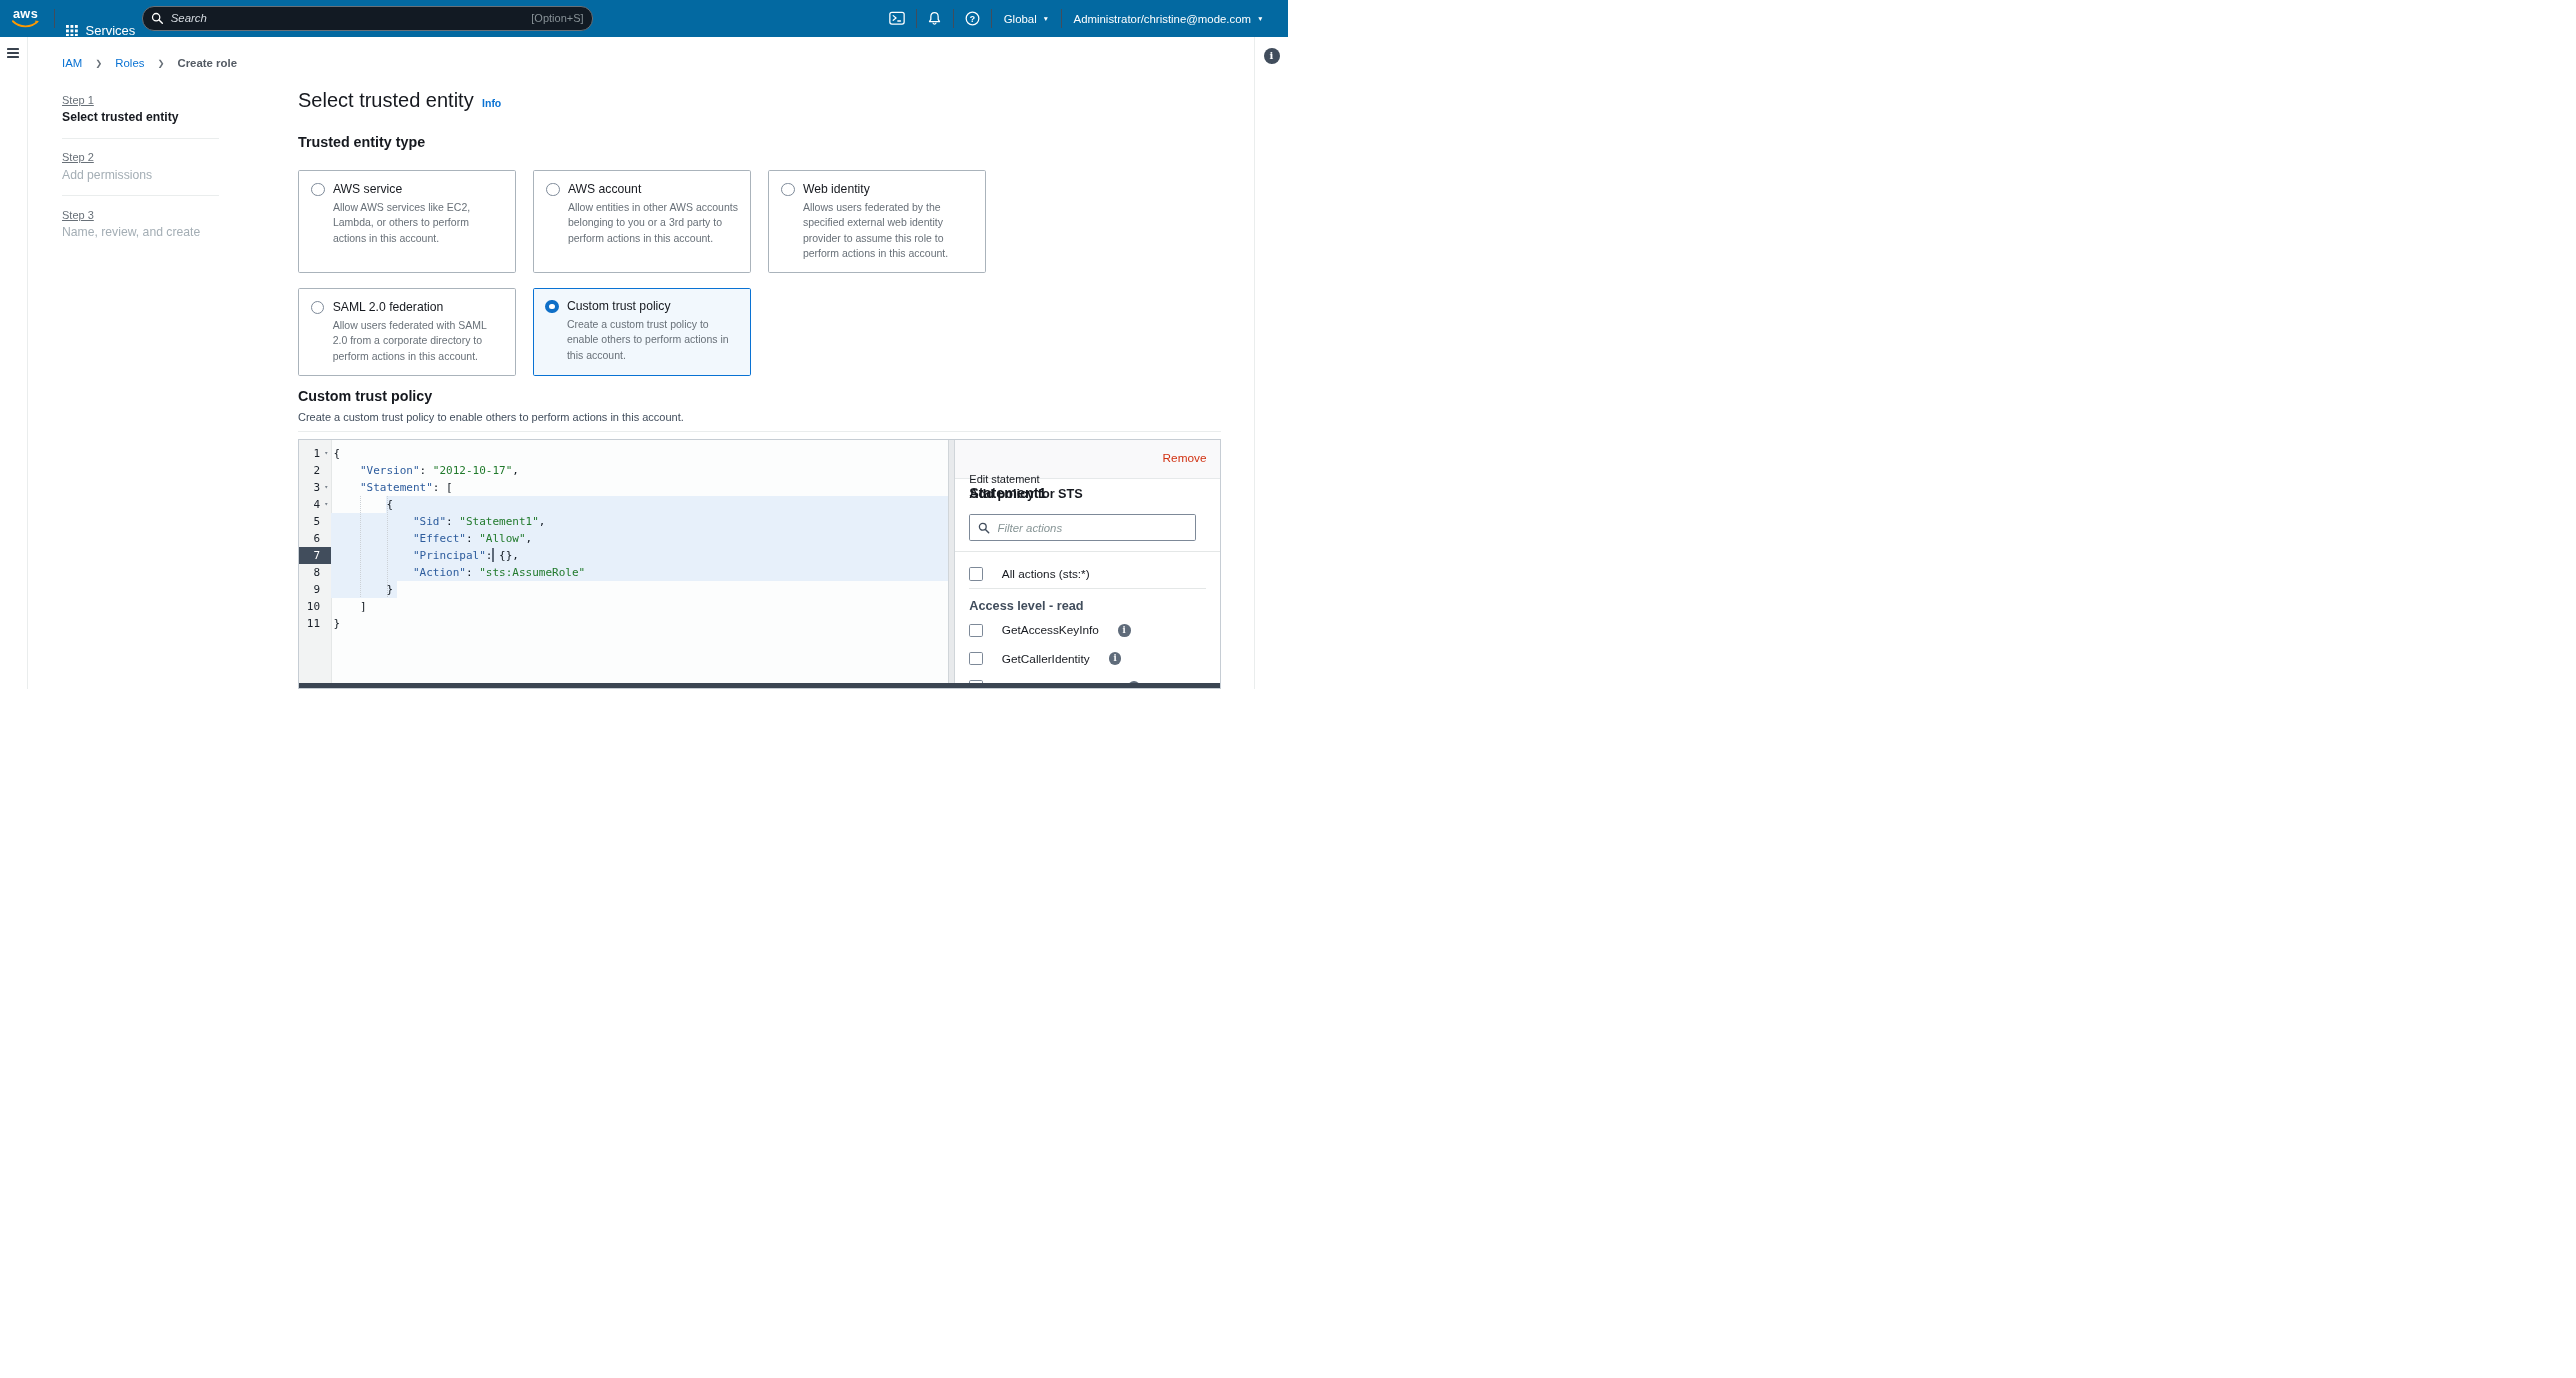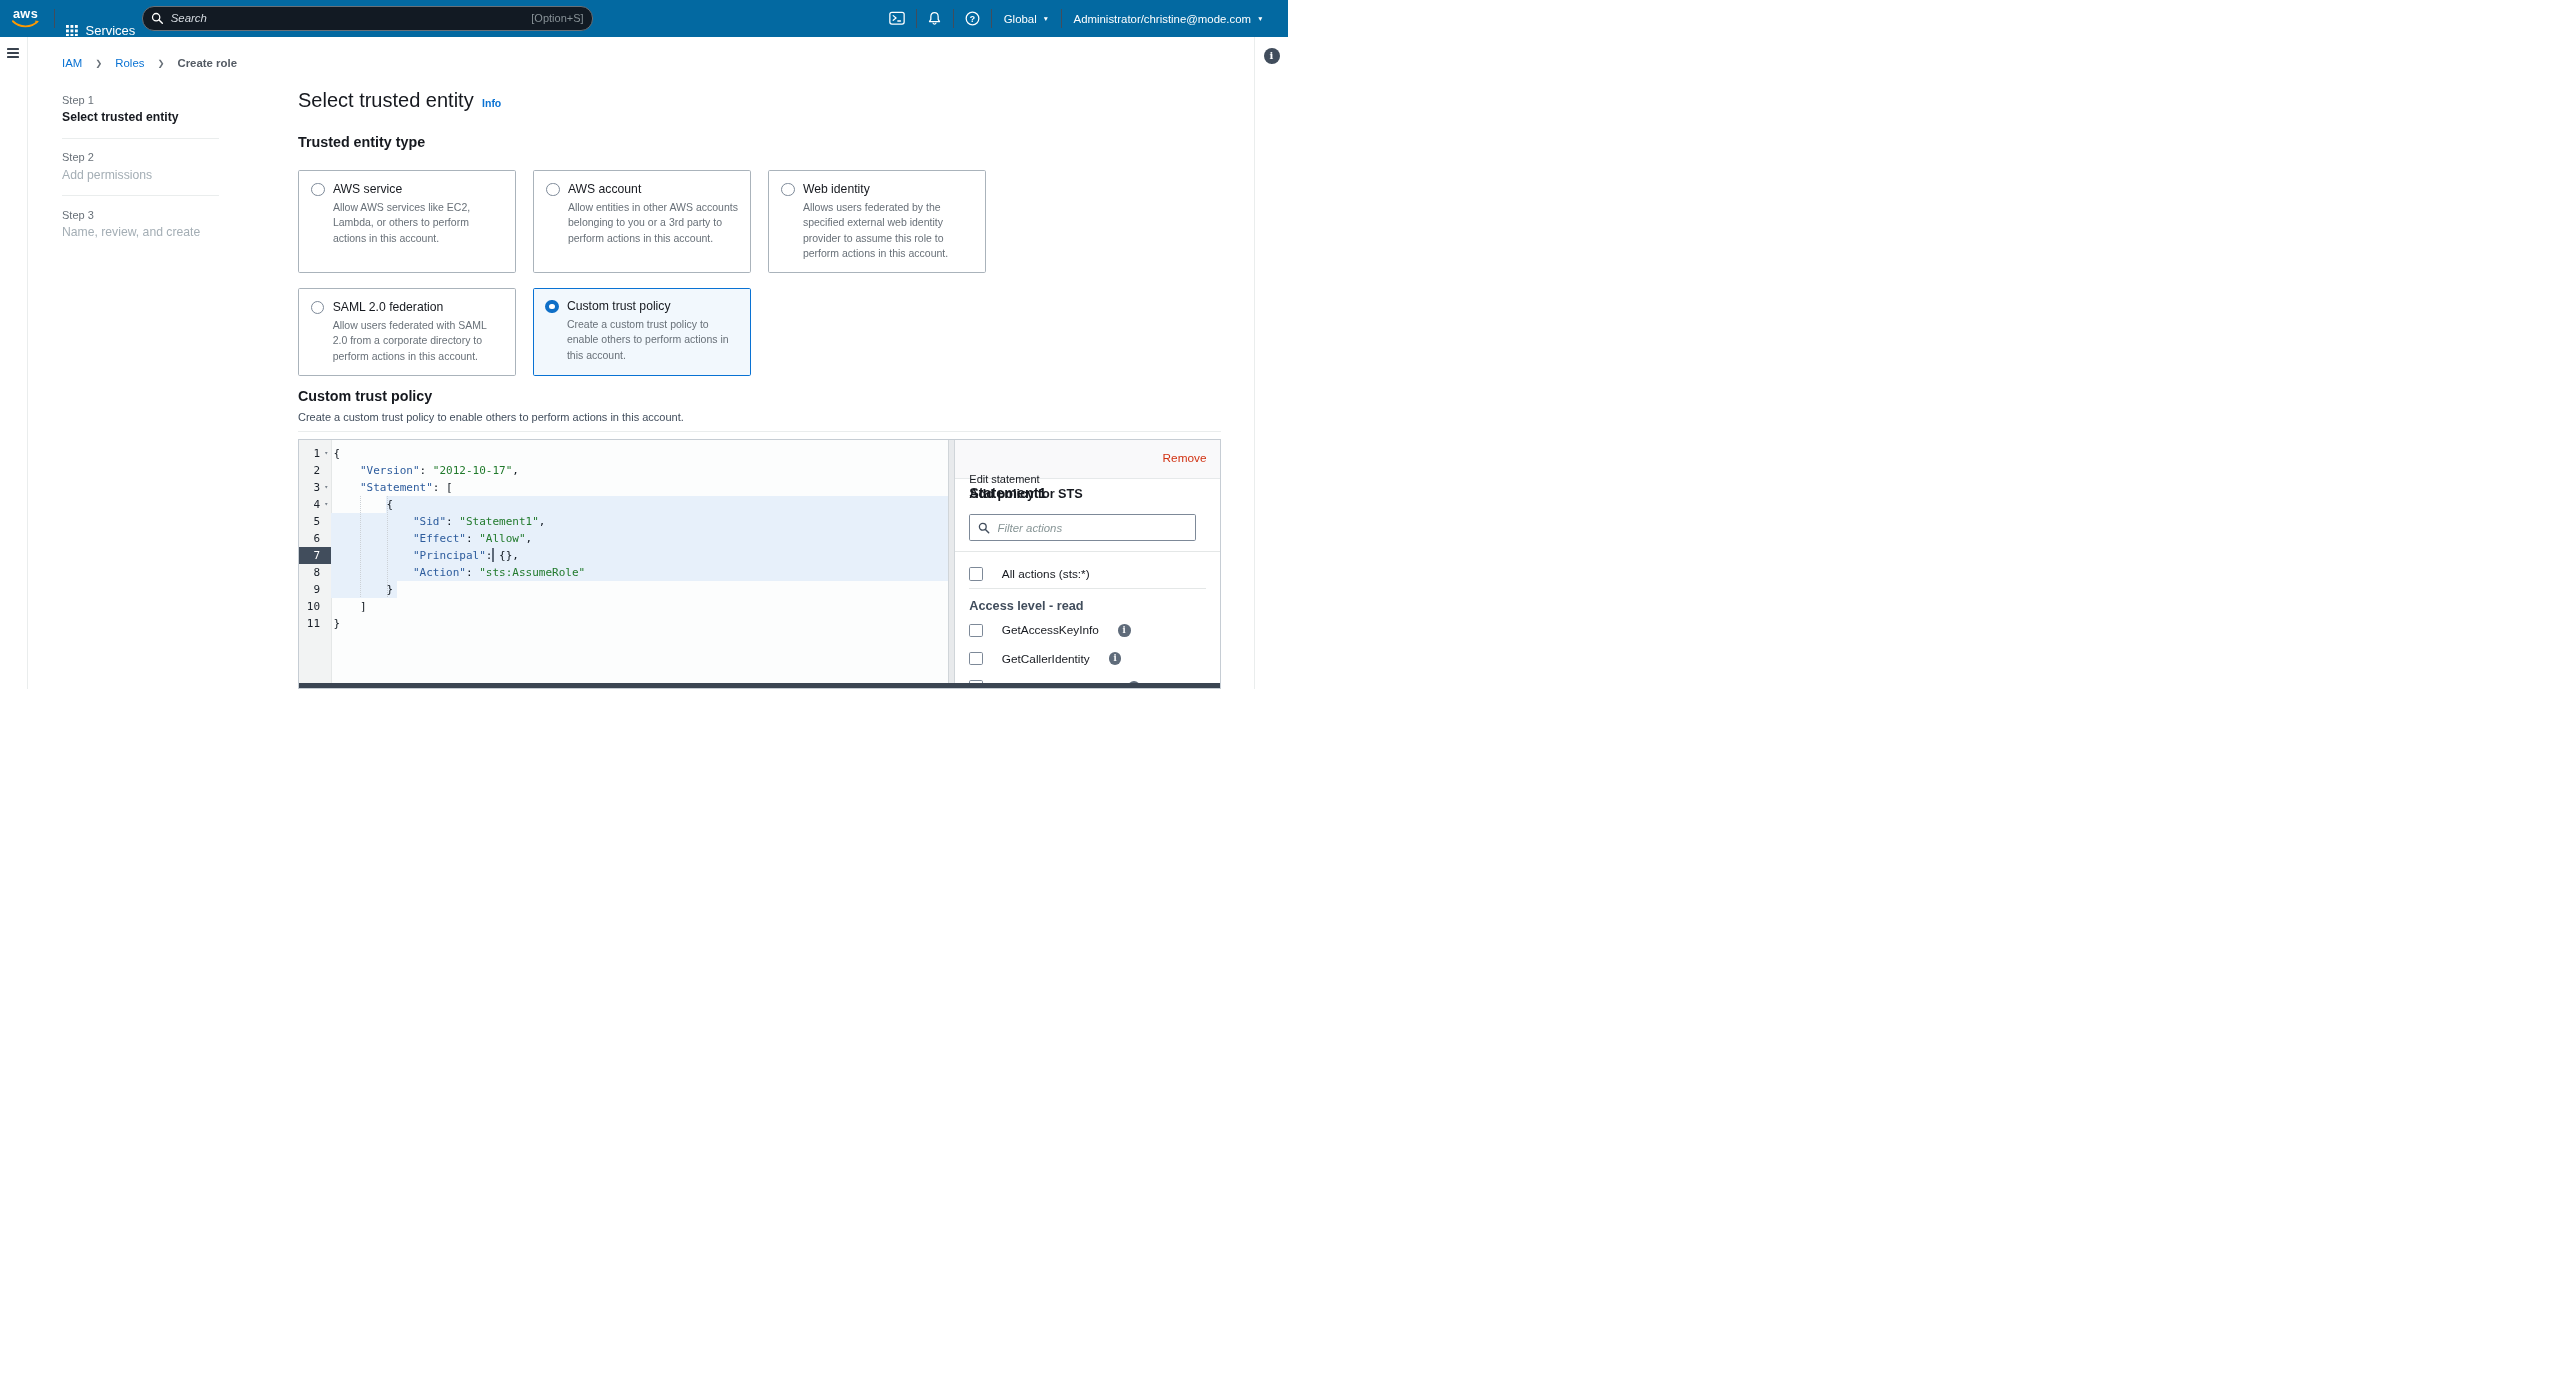--- a/index.html
+++ b/index.html
@@ -29,21 +29,21 @@
   .info-circle-btn{display:block;margin:11px auto 0 auto;width:16px;height:16px;border-radius:50%;background:#414d5c;color:#fff;border:none;cursor:pointer;font-family:"DejaVu Serif",serif;font-weight:700;font-size:10px;line-height:16px;text-align:center;padding:0;}
 
   
   #breadcrumb{position:absolute;left:62px;top:57px;display:flex;align-items:center;gap:13px;font-size:11.4px;}
   #breadcrumb a{color:#0972d3;text-decoration:none;cursor:pointer;}
   #breadcrumb .bc-sep{color:#687078;font-size:8.4px;font-weight:700;position:relative;top:0.4px;}
   #breadcrumb .bc-current{color:#545b64;font-weight:700;}
 
   
   #steps{position:absolute;left:62px;top:94px;width:157px;}
-  .step-label{font-size:11px;color:#687078;}
+  .step-label{font-size:11px;color:#687078;text-decoration:underline;}
   .step-title{font-size:12.2px;margin-top:4.2px;}
   .step-title.current{font-weight:700;color:#16191f;}
   .step-title.upcoming{color:#a4aeb5;}
   .step-hr{border:none;border-top:0.8px solid #eaeded;margin:13.5px 0 12.7px 0;}
 
   
   #main{position:absolute;left:298px;top:37px;width:923px;}
   .title-row{display:flex;align-items:baseline;gap:8.4px;margin-top:52px;}
   .page-title{font-size:20px;font-weight:400;color:#16191f;margin:0;}
   .info-link{font-size:10.5px;font-weight:700;color:#0972d3;text-decoration:none;cursor:pointer;}

